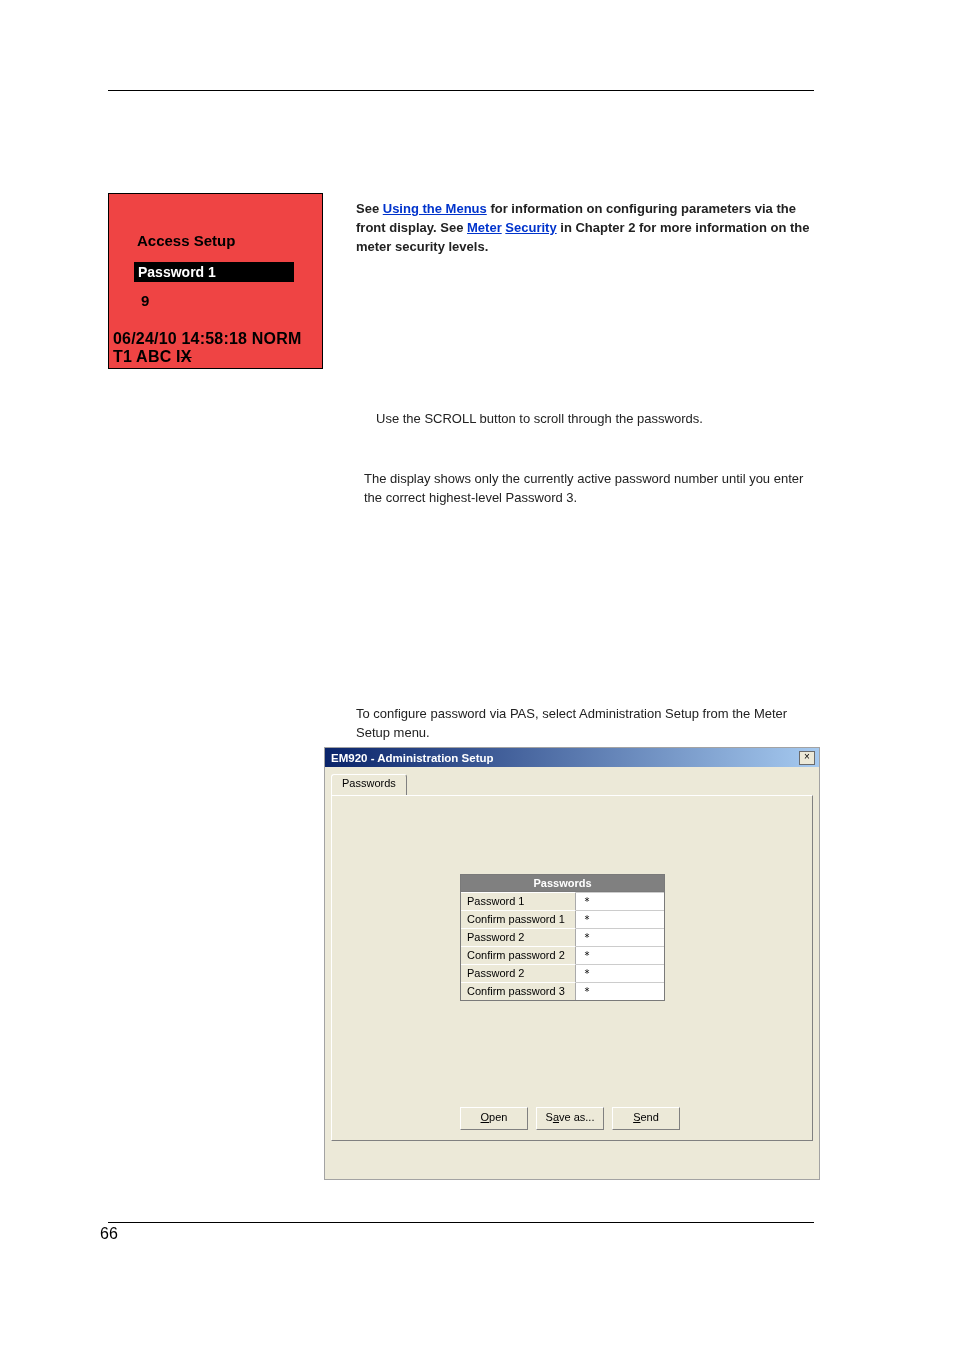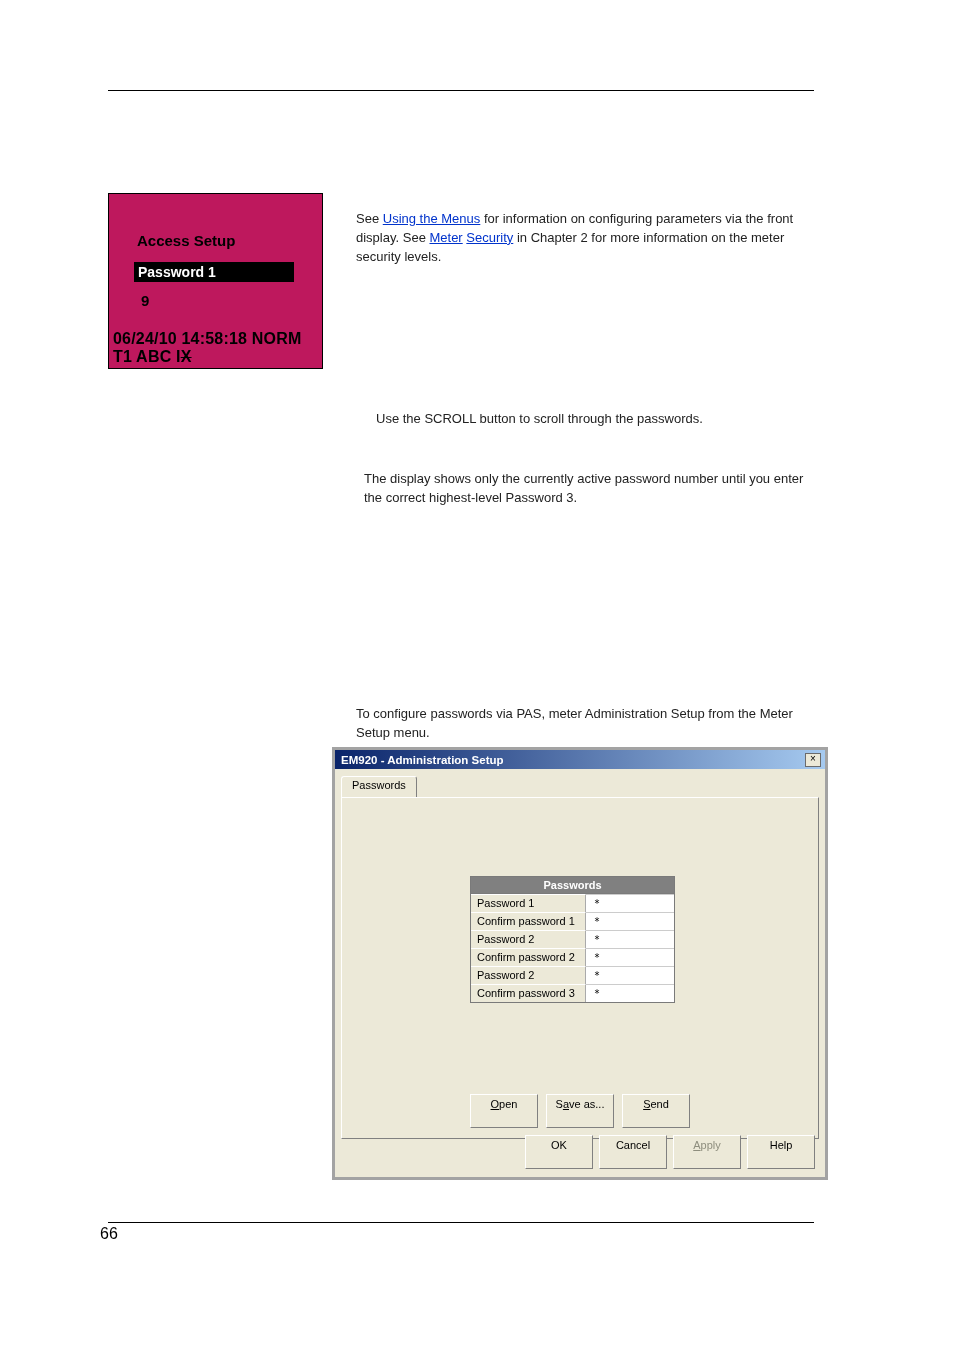--- a/index.html
+++ b/index.html
@@ -35,21 +35,21 @@
   }
 
   
   .lcd-box {
     position: absolute;
     left: 108px;
     top: 193px;
     width: 215px;
     height: 176px;
     border: 1px solid #000;
-    background: #be185d;
+    background: #ef4444;
   }
   .lcd-title {
     position: absolute;
     left: 28px;
     top: 38px;
     font-weight: bold;
     font-size: 15px;
   }
   .lcd-pw-lbl {
     position: absolute;
@@ -75,26 +75,26 @@
     bottom: 2px;
     font-size: 16px;
     font-weight: bold;
     letter-spacing: 0.2px;
   }
   .lcd-status .strike { text-decoration: line-through; }
 
   
   .dlg {
     position: absolute;
-    left: 332px;
+    left: 324px;
     top: 747px;
     width: 496px;
     height: 433px;
     background: #ece9d8;
-    border: 3px solid #a3a3a3;
+    border: 1px solid #a3a3a3;
   }
   .dlg-titlebar {
     height: 19px;
     background: linear-gradient(90deg, #0a246a 0%, #a6caf0 100%);
     display: flex;
     align-items: center;
     padding: 0 4px 0 6px;
   }
   .dlg-titlebar .t {
     flex: 1;
@@ -188,21 +188,21 @@
   }
   .btn-row-2 {
     position: absolute;
     right: 10px;
     bottom: 8px;
     display: flex;
     gap: 6px;
   }
   .btn {
     min-width: 68px;
-    height: 34px;
+    height: 23px;
     background: #ece9d8;
     border: 1px solid #808080;
     border-top-color: #fff;
     border-left-color: #fff;
     font-size: 11px;
     text-align: center;
     padding: 3px 8px;
     cursor: default;
   }
   .btn.disabled { color: #8e8e7e; }
@@ -222,21 +222,21 @@
     bottom: 108px;
     font-size: 16px;
   }
 
 </style>
 </head>
 <body>
 
 <div class="hr-top"></div>
 
-<div class="para" style="left:356px; top:210px; width:458px;">
+<div class="para" style="left:356px; top:200px; width:458px;font-weight:bold;">
   <span>See </span>
   <span class="lnk">Using the Menus</span>
   <span> for information on configuring parameters via the front display. See </span>
   <span class="lnk">Meter</span>
   <span> </span>
   <span class="lnk">Security</span>
   <span> in Chapter 2 for more information on the meter security levels.</span>
 </div>
 
 <div class="lcd-box">
@@ -245,21 +245,21 @@
   <div class="lcd-val">9</div>
   <div class="lcd-status">
     <span>06/24/10 14:58:18  NORM T1  ABC  I</span><span class="strike">X</span>
   </div>
 </div>
 
 <div class="para" style="left:376px; top:410px; width:458px;">Use the SCROLL button to scroll through the passwords.</div>
 
 <div class="para" style="left:364px; top:470px; width:458px;">The display shows only the currently active password number until you enter the correct highest-level Password 3.</div>
 
-<div class="para" style="left:356px; top:705px; width:458px;">To configure passwords via PAS, meter Administration Setup from the Meter Setup menu.</div>
+<div class="para" style="left:356px; top:705px; width:458px;">To configure password via PAS, select Administration Setup from the Meter Setup menu.</div>
 
 <div class="dlg">
   <div class="dlg-titlebar">
     <div class="t">EM920 - Administration Setup</div>
     <div class="close-btn">×</div>
   </div>
 
   <div class="tab-strip">
     <div class="tab">Passwords</div>
   </div>
@@ -296,23 +296,17 @@
     </div>
 
     <div class="btn-row-1">
       <div class="btn"><span class="u">O</span><span>pen</span></div>
       <div class="btn"><span>S</span><span class="u">a</span><span>ve as...</span></div>
       <div class="btn"><span class="u">S</span><span>end</span></div>
     </div>
 
   </div>
 
-  <div class="btn-row-2">
-    <div class="btn">OK</div>
-    <div class="btn">Cancel</div>
-    <div class="btn disabled"><span class="u">A</span><span>pply</span></div>
-    <div class="btn">Help</div>
-  </div>
 
 </div>
 
 <div class="hr-bot"></div>
 <div class="pgnum">66</div>
 
 </body></html>

